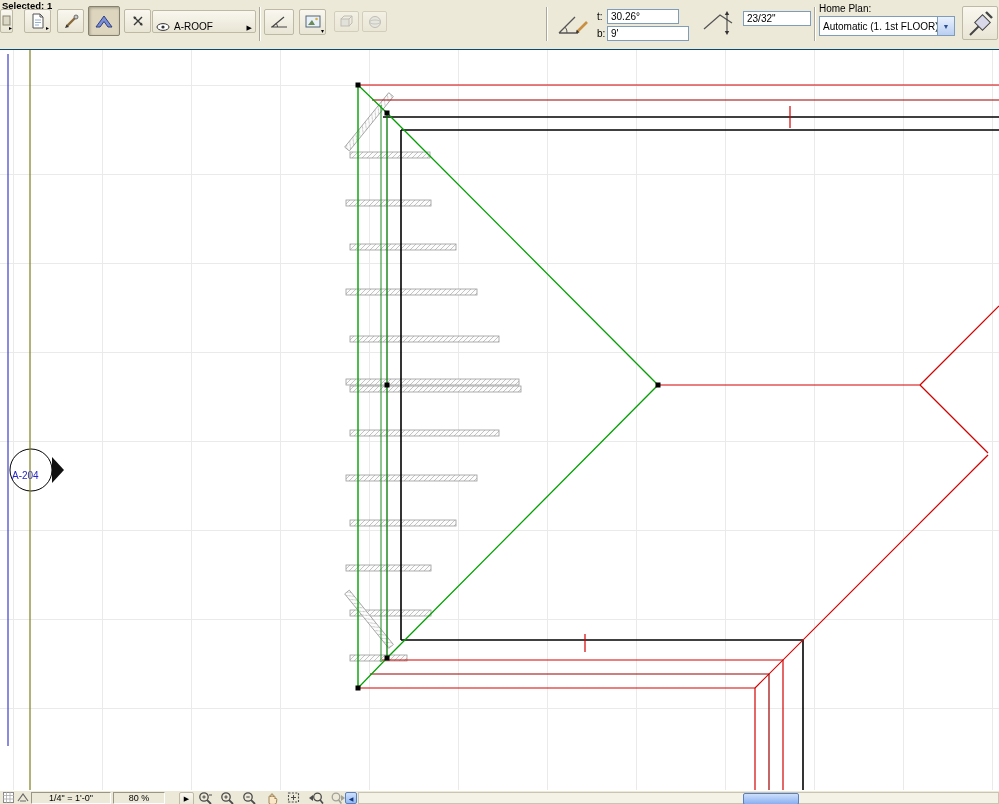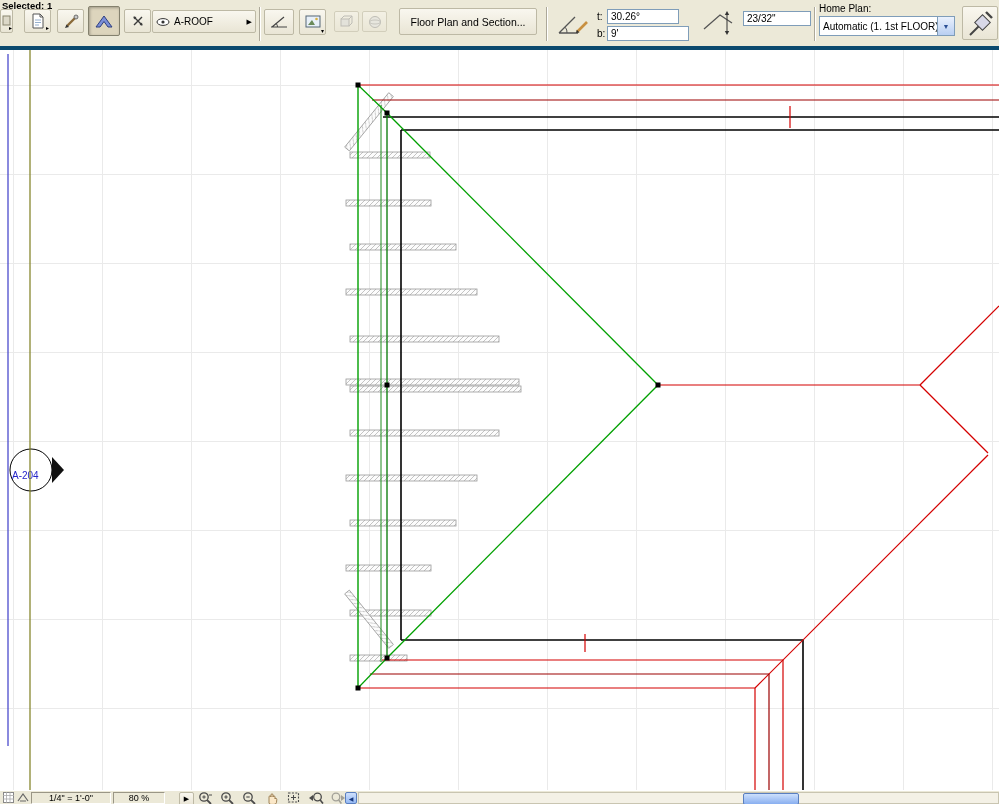--- a/index.html
+++ b/index.html
@@ -1,30 +1,30 @@
 <!DOCTYPE html>
 <html><head>
 <meta charset="utf-8">
 <style>
   html,body{margin:0;padding:0;}
   body{width:999px;height:804px;font-family:"Liberation Sans",sans-serif;background:#fff;}
   .app{position:relative;width:999px;height:804px;overflow:hidden;background:#fff;}
 
   
-  .toolbar{position:absolute;left:0;top:0;width:999px;height:50px;background:#ECE9D8;border-bottom:4px solid #0c4a6e;box-sizing:border-box;}
+  .toolbar{position:absolute;left:0;top:0;width:999px;height:50px;background:#ECE9D8;border-bottom:1px solid #0c4a6e;box-sizing:border-box;}
   .sel-label{position:absolute;left:2px;top:0px;font-size:9.5px;font-weight:bold;color:#000;white-space:nowrap;}
   .btn{position:absolute;box-sizing:border-box;display:flex;align-items:center;justify-content:center;
        background:linear-gradient(#f9f7ef,#e9e5d5);border:1px solid #bdb9a5;border-radius:2px;cursor:default;}
   .btn.pressed{background:#ddd5bd;border:1px solid #84816e;box-shadow:inset 1px 1px 3px rgba(0,0,0,.28);}
   .btn.disabled{opacity:.55;}
   .flyout{position:absolute;font-size:6px;color:#000;line-height:6px;}
   .sep{position:absolute;top:7px;height:34px;width:0;border-left:1px solid #aca899;border-right:1px solid #ffffff;}
   .field-label{position:absolute;font-size:10px;color:#000;}
   .input{position:absolute;box-sizing:border-box;background:#fff;border:1px solid #7F9DB9;font-size:10px;font-family:inherit;padding:0 3px;height:15px;}
-  .layer-combo{position:absolute;left:152px;top:10px;width:104px;height:23px;box-sizing:border-box;display:flex;align-items:center;gap:4px;
+  .layer-combo{position:absolute;left:152px;top:10px;width:104px;height:23px;box-sizing:border-box;display:flex;align-items:flex-end;gap:4px;
        background:linear-gradient(#f9f7ef,#e9e5d5);border:1px solid #bdb9a5;border-radius:2px;padding:0 3px;}
   .layer-combo .txt{flex:1;font-size:10px;white-space:nowrap;overflow:hidden;}
   .layer-combo .arr{font-size:7px;color:#000;}
   .home-label{position:absolute;left:819px;top:3px;font-size:10px;}
   .select{position:absolute;left:819px;top:16px;width:136px;height:20px;box-sizing:border-box;display:flex;align-items:stretch;background:#fff;border:1px solid #7F9DB9;}
   .select .txt{flex:1;font-size:10px;display:flex;align-items:center;padding-left:3px;white-space:nowrap;overflow:hidden;}
   .select .arr{width:16px;display:flex;align-items:center;justify-content:center;background:linear-gradient(#eaf1fd,#b9cff2);border-left:1px solid #7F9DB9;color:#2b4f94;font-size:7px;}
 
   
   .canvas{position:absolute;left:0;top:50px;width:999px;height:740px;background:#fff;}
@@ -119,23 +119,20 @@
         <path d="M2 4 L5 1 H13 L10 4 M13 1 V8 L10 11" fill="none" stroke="#999"></path>
       </svg>
     </div>
     <div class="btn disabled" style="left:362px;top:11px;width:25px;height:21px;">
       <svg width="14" height="14" viewBox="0 0 14 14">
         <circle cx="7" cy="7" r="5.5" fill="#e4e4e4" stroke="#999"></circle>
         <ellipse cx="7" cy="7" rx="5.5" ry="2" fill="none" stroke="#aaa"></ellipse>
       </svg>
     </div>
 
-    <div class="btn" style="left:399px;top:8px;width:138px;height:27px;font-size:10.5px;">
-      <span>Floor Plan and Section...</span>
-    </div>
 
     <div class="sep" style="left:546px;"></div>
 
     <div style="position:absolute;left:556px;top:8px;">
       <svg width="36" height="32" viewBox="0 0 36 32">
         <path d="M3 25 L19 9 M3 25 H22" stroke="#555" stroke-width="1.3" fill="none"></path>
         <path d="M11 25 A8 8 0 0 0 9.4 19.4" stroke="#555" fill="none"></path>
         <line x1="21" y1="24" x2="31" y2="14" stroke="#c89040" stroke-width="2.6"></line>
         <polygon points="20,25 23.5,24.4 20.8,21.8" fill="#333"></polygon>
       </svg>

